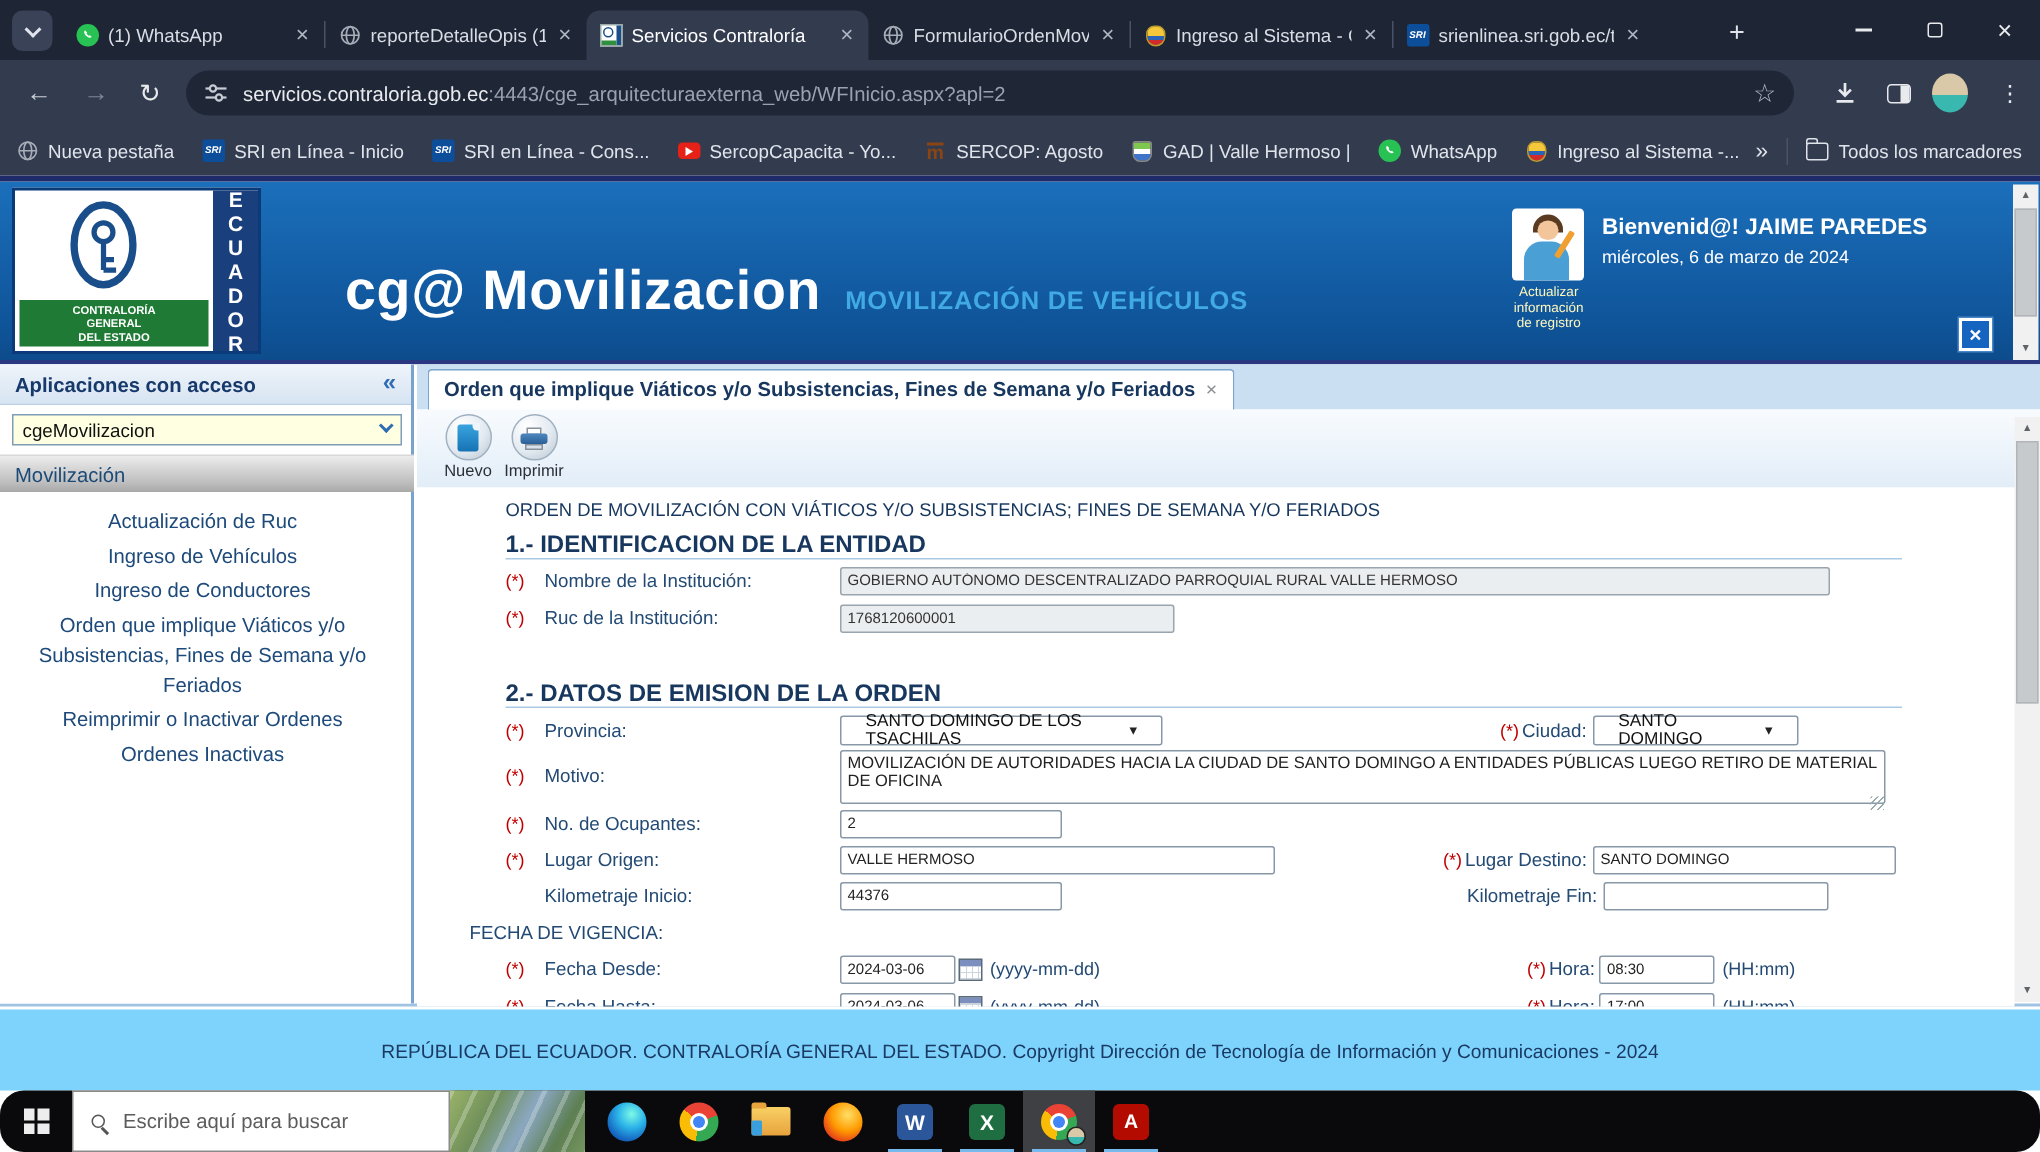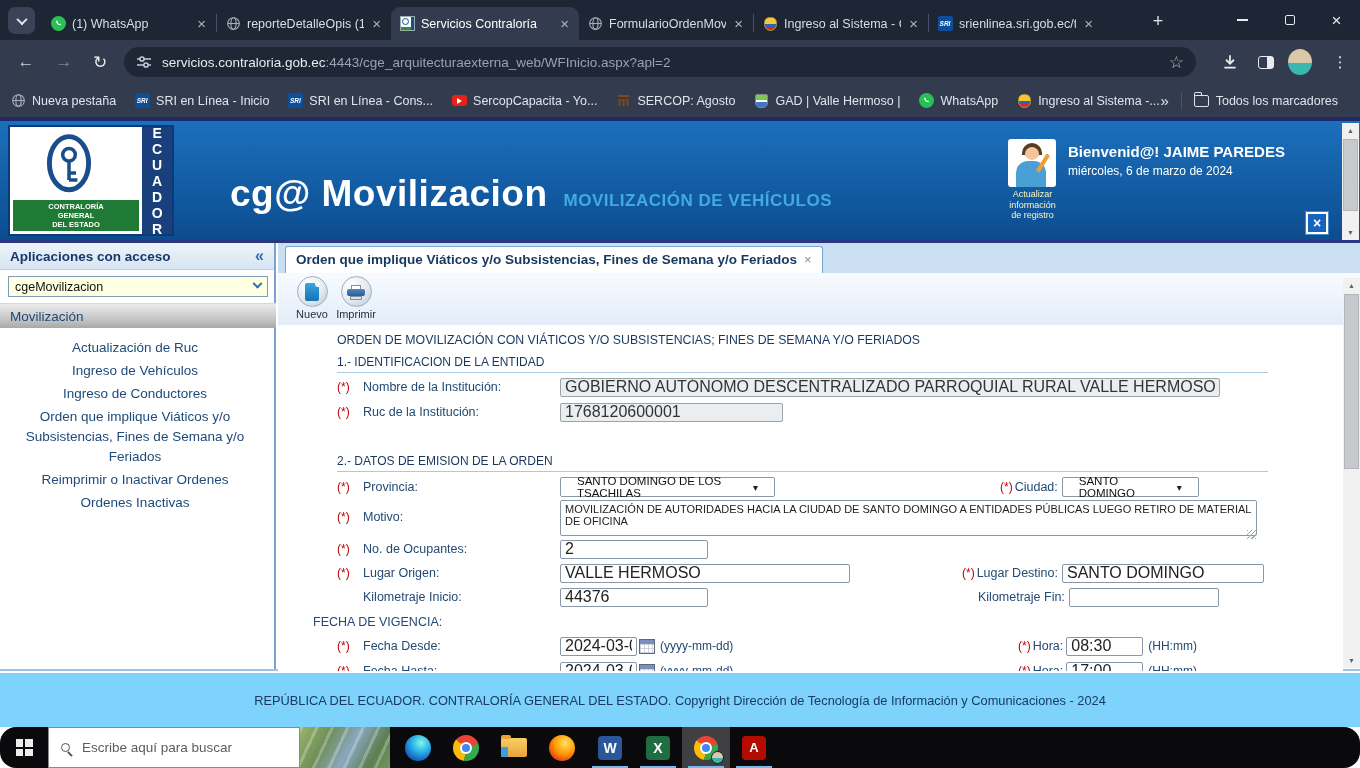--- a/index.html
+++ b/index.html
@@ -112,23 +112,23 @@
   .ic-printer { width:18px; height:14px; position:relative; }
   .ic-printer .pp { position:absolute; left:4px; top:0; width:10px; height:5px; background:#fff; border:1px solid #88909a; }
   .ic-printer .pb { position:absolute; left:0; top:4px; width:18px; height:7px; background:linear-gradient(180deg,#4e88c0,#2a5f96); border-radius:2px; }
   .ic-printer .pt { position:absolute; left:3px; bottom:-1px; width:12px; height:4px; background:#d7e2ec; border:1px solid #88909a; }
 
   .form { position:absolute; left:0; top:82px; width:1065px; height:346px; background:#fff; overflow:hidden; }
   .frow { position:absolute; left:59px; right:20px; height:20px; display:flex; align-items:center; }
   .freq { width:26px; color:#c00000; font-size:12px; flex:0 0 26px; }
   .flabel { width:197px; flex:0 0 197px; color:#234a74; font-size:12.5px; }
   .ftitle { position:absolute; left:59px; top:8px; color:#17375e; font-size:12.3px; }
-  .fsec { position:absolute; left:59px; color:#17375e; font-size:12px; font-weight:normal; }
+  .fsec { position:absolute; left:59px; color:#17375e; font-size:16px; font-weight:bold; }
   .fhr { position:absolute; left:59px; right:75px; height:1px; background:#aac9e4; }
-  .tin { height:19px; border:1px solid #8898a8; border-radius:2px; font-family:"Liberation Sans",sans-serif; font-size:16px; color:#222; padding:0 4px; background:#fff; }
+  .tin { height:19px; border:1px solid #8898a8; border-radius:2px; font-family:"Liberation Sans",sans-serif; font-size:10px; color:#222; padding:0 4px; background:#fff; }
   .tin.ro { background:#ebeef0; border-color:#9aa4ac; color:#333; }
   .fsel { height:20px; border:1px solid #8898a8; border-radius:2px; background:#fff; display:flex; align-items:center; font-size:11.5px; color:#111; padding:0 16px; }
   .fsel .sarr { margin-left:auto; color:#222; font-size:10px; padding-left:5px; }
   .fta { border:1px solid #8898a8; border-radius:2px; font-family:"Liberation Sans",sans-serif; font-size:11px; color:#222; padding:2px 4px; resize:none; position:relative; }
   .rgrp { position:absolute; display:flex; align-items:center; height:20px; }
   .rlabel { color:#234a74; font-size:12.5px; }
   .rreq { color:#c00000; font-size:12px; margin-right:2px; }
   .fhint { color:#234a74; font-size:12px; margin-left:5px; }
   .cal { width:16px; height:15px; margin-left:2px; border:1px solid #5a6a7a; background:
         linear-gradient(180deg,#7d8fbe 0 4px, transparent 4px),
@@ -347,21 +347,21 @@
     </span>
     <span class="bm">
       <span class="favicon">
           <span class="fav-ec"></span>
         </span>
       <span>Ingreso al Sistema -...</span>
     </span>
     <span class="bm-right">
       <span style="font-size:15px;">»</span>
       <span class="bm-sep"></span>
-      <span class="bm" style="margin-right:12px;">
+      <span class="bm" style="margin-right:2px;">
         <span class="favicon">
             <span class="fav-folder"></span>
           </span>
         <span>Todos los marcadores</span>
       </span>
     </span>
   </div>
 
   <div class="site-header">
     <div class="logo">

